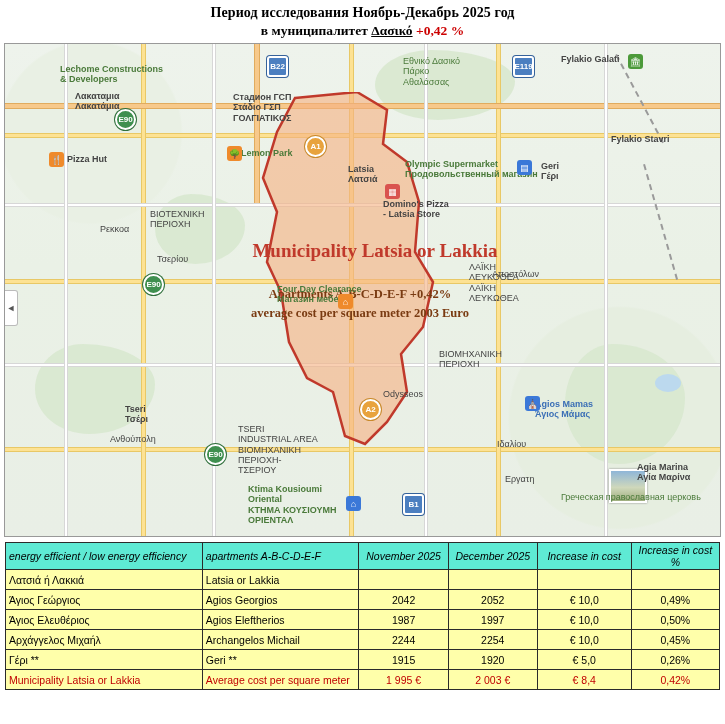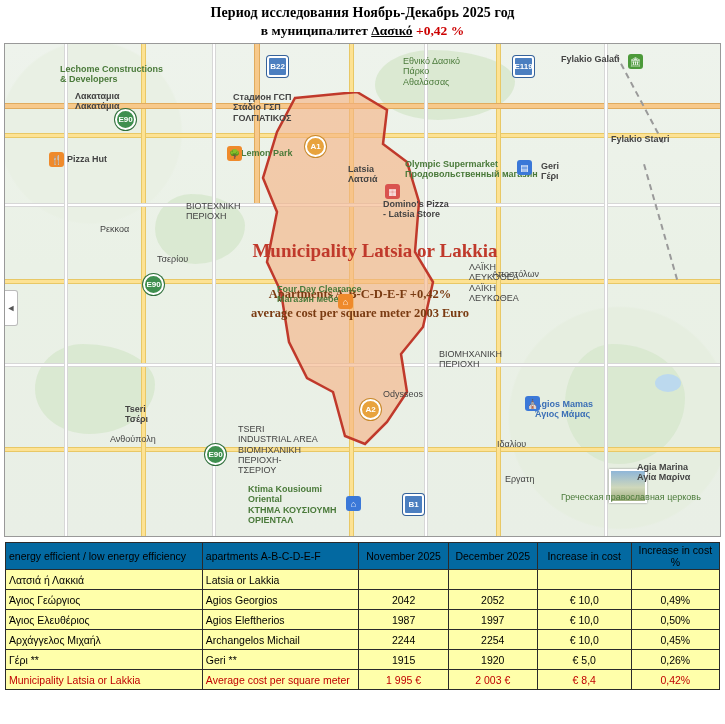--- a/index.html
+++ b/index.html
@@ -61,21 +61,21 @@
   .side-arrow{position:absolute;left:0;top:246px;width:12px;height:34px;background:#fff;border:1px solid #bbb;
               border-left:none;border-radius:0 3px 3px 0;display:flex;align-items:center;justify-content:center;
               font-size:9px;color:#555;}
   .photo-thumb{position:absolute;left:604px;top:425px;width:34px;height:30px;border:2px solid #fff;
                background:linear-gradient(180deg,#8fb6d8 0%,#cfd8bb 55%,#9fae7e 100%);box-shadow:0 0 2px #888;}
 
   
   .tbl-wrap{width:715px;margin:5px auto 0;}
   table{border-collapse:collapse;width:100%;font-family:"Liberation Sans",sans-serif;font-size:10.5px;}
   th,td{border:1px solid #2b2b2b;padding:1px 3px;height:17px;}
-  thead th{background:#0369a1;font-weight:normal;text-align:center;font-size:10.5px;}
+  thead th{background:#5eead4;font-weight:normal;text-align:center;font-size:10.5px;font-style:italic;}
   th.c1,td.c1{width:205px;text-align:left;}
   th.c2,td.c2{width:160px;text-align:left;}
   th.c3,td.c3,th.c4,td.c4{width:86px;text-align:center;}
   th.c5,td.c5{width:92px;text-align:center;}
   th.c6,td.c6{width:86px;text-align:center;}
   tr.yellow td{background:#ffffaa;}
   tr.last td{background:#ffffaa;color:#c00000;}
 </style>
 </head>
 <body>
@@ -144,21 +144,21 @@
 Продовольственный магазин</div>
         <div class="map-label dark b" style="left: 378px; top: 155px; white-space: pre;">Domino's Pizza
 - Latsia Store</div>
         <div class="map-label dark b" style="left: 536px; top: 117px; white-space: pre;">Geri
 Γέρι</div>
         <div class="map-label dark b" style="left: 556px; top: 10px; white-space: pre;">Fylakio Galati</div>
         <div class="map-label dark b" style="left: 606px; top: 90px; white-space: pre;">Fylakio Stavri</div>
         <div class="map-label green" style="left: 398px; top: 12px; white-space: pre;">Εθνικό Δασικό
 Πάρκο
 Αθαλάσσας</div>
-        <div class="map-label dark" style="left: 145px; top: 157px; white-space: pre; margin-left: 36px;">ΒΙΟΤΕΧΝΙΚΗ
+        <div class="map-label dark" style="left: 145px; top: 165px; white-space: pre;">ΒΙΟΤΕΧΝΙΚΗ
 ΠΕΡΙΟΧΗ</div>
         <div class="map-label dark" style="left: 95px; top: 180px; white-space: pre;">Ρεκκοα</div>
         <div class="map-label green b" style="left: 272px; top: 240px; white-space: pre;">Four Day Clearance
 Магазин мебели</div>
         <div class="map-label dark" style="left: 464px; top: 218px; white-space: pre;">ΛΑΪΚΗ
 ΛΕΥΚΟΘΕΑ
 ΛΑΪΚΗ
 ΛΕΥΚΩΘΕΑ</div>
         <div class="map-label dark" style="left: 434px; top: 305px; white-space: pre;">ΒΙΟΜΗΧΑΝΙΚΗ
 ΠΕΡΙΟΧΗ</div>

